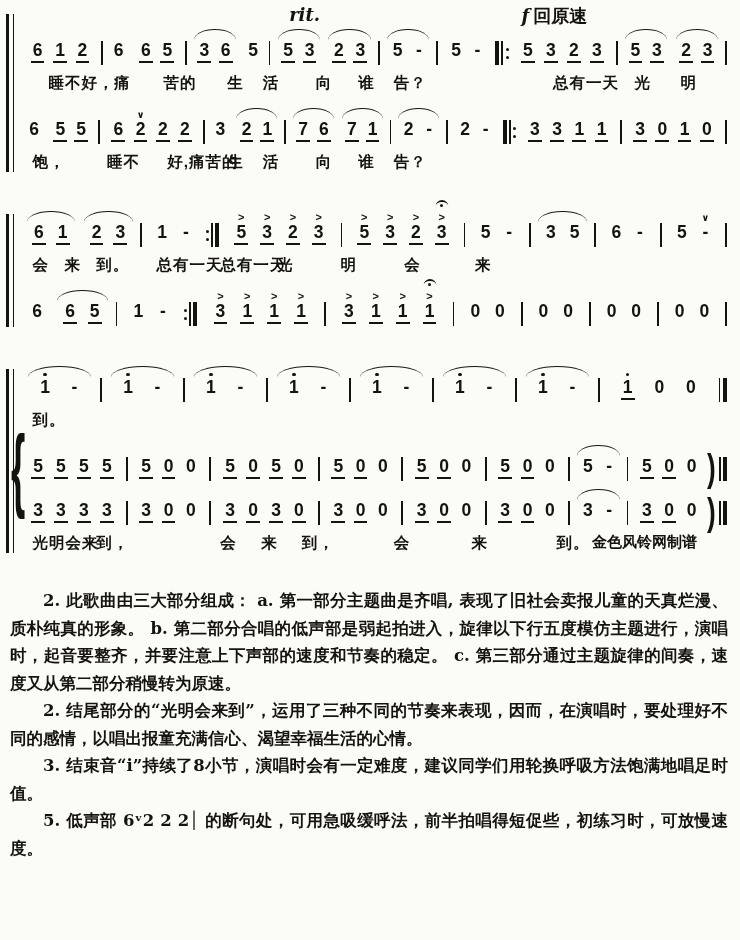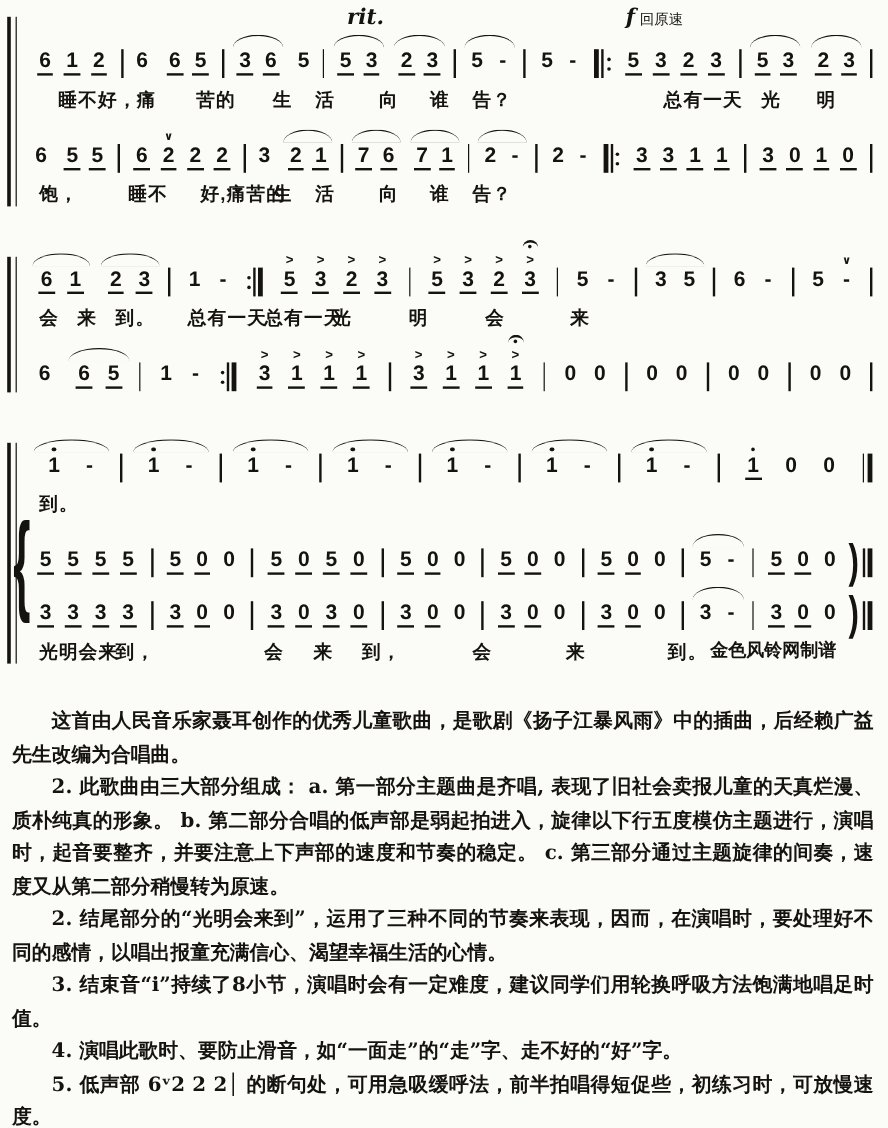--- a/index.html
+++ b/index.html
@@ -37,21 +37,21 @@
   .bardots{display:flex;flex-direction:column;justify-content:center;gap:5px;height:24px;}
   .bardots i{display:block;width:3px;height:3px;background:#15130f;border-radius:50%;}
   .squig{flex:none;font-size:26px;font-weight:bold;line-height:26px;margin-top:12px;
       transform:scaleY(1.5);}
   .lyricline{position:relative;height:24px;margin:3px 2px 8px 16px;}
   .lyr{position:absolute;top:0;font-size:15.5px;font-weight:bold;white-space:nowrap;letter-spacing:1px;}
   .lyr.credit{font-size:15px;letter-spacing:0;}
   .anno{position:absolute;top:-2px;white-space:nowrap;}
   .anno .fsym{font-family:"DejaVu Serif","Liberation Serif",serif;font-style:italic;
       font-weight:bold;font-size:18px;margin-right:4px;}
-  .anno .atext{font-size:12px;font-weight:normal;}
+  .anno .atext{font-size:18px;font-weight:bold;}
 
   
   .notes{margin:14px 4px 0 4px;font-family:"DejaVu Serif","Liberation Serif",serif;}
   .notes p{margin:0;text-indent:2em;font-size:16.5px;line-height:27.5px;
       font-weight:600;text-align:justify;}
 </style>
 </head>
 <body>
 
 <div class="page">
@@ -1330,20 +1330,18 @@
           <span class="lyr" style="left: 33.8%;">来</span>
           <span class="lyr" style="left: 39.5%;">到，</span>
           <span class="lyr" style="left: 52.5%;">会</span>
           <span class="lyr" style="left: 63.5%;">来</span>
           <span class="lyr" style="left: 75.5%;">到。</span>
           <span class="lyr credit" style="left: 80.5%;">金色风铃网制谱</span>
         </div>
       </div>
     </div>
   <div class="notes">
-    <p>这首由人民音乐家聂耳创作的优秀儿童歌曲，是歌剧《扬子江暴风雨》中的插曲，后经赖广益先生改编为合唱曲。</p>
     <p>2. 此歌曲由三大部分组成： a. 第一部分主题曲是齐唱, 表现了旧社会卖报儿童的天真烂漫、质朴纯真的形象。 b. 第二部分合唱的低声部是弱起拍进入，旋律以下行五度模仿主题进行，演唱时，起音要整齐，并要注意上下声部的速度和节奏的稳定。 c. 第三部分通过主题旋律的间奏，速度又从第二部分稍慢转为原速。</p>
     <p>2. 结尾部分的“光明会来到”，运用了三种不同的节奏来表现，因而，在演唱时，要处理好不同的感情，以唱出报童充满信心、渴望幸福生活的心情。</p>
     <p>3. 结束音“i”持续了8小节，演唱时会有一定难度，建议同学们用轮换呼吸方法饱满地唱足时值。</p>
-    <p>4. 演唱此歌时、要防止滑音，如“一面走”的“走”字、走不好的“好”字。</p>
     <p>5. 低声部 6ᵛ2 2 2│ 的断句处，可用急吸缓呼法，前半拍唱得短促些，初练习时，可放慢速度。</p>
   </div>
 </div>
 
 </body></html>

